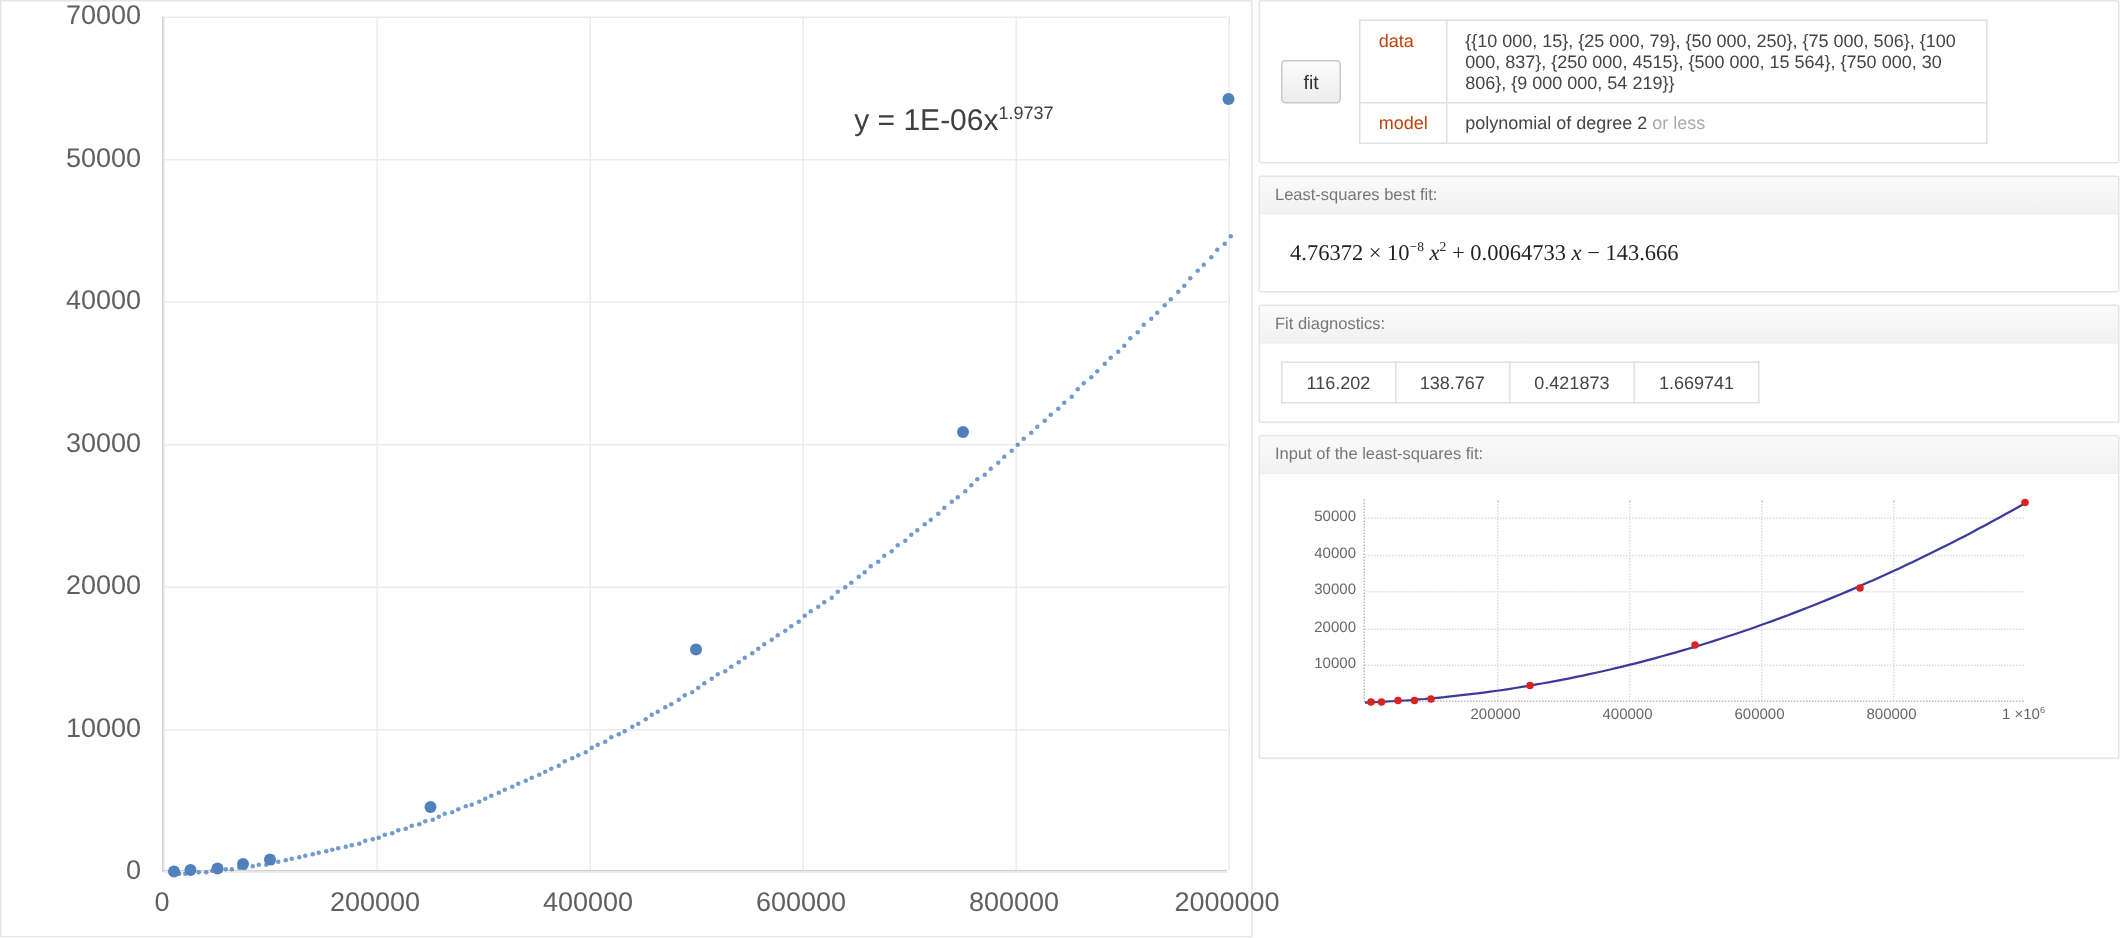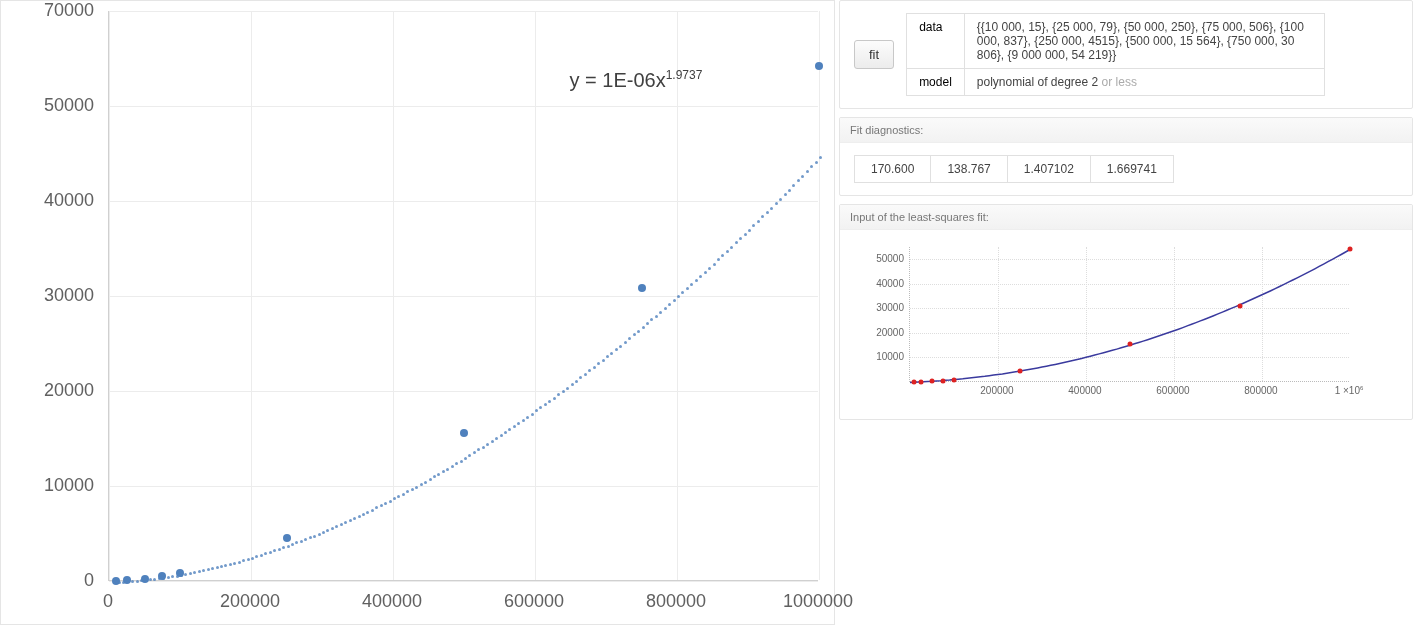--- a/index.html
+++ b/index.html
@@ -20,21 +20,21 @@
   #right{flex:1;padding:0 4px;background:#fff;overflow:hidden}
   .section{border:1px solid #e5e5e5;border-radius:2px;margin-bottom:8px;background:#fff}
   .sec-hdr{font-size:11px;color:#777;padding:6px 10px;border-bottom:1px solid #eee;
            background:linear-gradient(#fafafa,#f2f2f2)}
   .sec-body{padding:12px 14px;font-size:13px;color:#444}
   .fit-row{display:flex;align-items:center;gap:12px}
   button.fit{padding:6px 14px;font-size:13px;border:1px solid #c8c8c8;border-radius:3px;
              background:linear-gradient(#fcfcfc,#ececec);color:#333;cursor:pointer}
   table.kv{border-collapse:collapse}
   table.kv td{border:1px solid #e0e0e0;padding:6px 12px;vertical-align:top;font-size:12px}
-  table.kv td.k{color:#000000;min-width:55px}
+  table.kv td.k{color:#c2410c;min-width:55px}
   .muted{color:#aaa}
   .formula{font-family:Georgia,serif;font-size:15px;color:#222;padding:4px 0 4px 6px}
   table.diag{border-collapse:collapse}
   table.diag th,table.diag td{border:1px solid #e0e0e0;padding:6px 16px;font-size:12px;text-align:left}
   table.diag th{font-weight:normal;color:#777;font-family:Georgia,serif}
   
   #mini{position:relative;width:520px;height:165px}
   #mini-area{position:absolute;left:55px;top:5px;width:440px;height:135px;
              border-left:1px dotted #bbb;border-bottom:1px dotted #bbb}
   .hdot-line{position:absolute;left:0;width:100%;height:0;border-top:1px dotted #ddd}
@@ -240,21 +240,21 @@
       <div class="ytick" style="top: 379px;">20000</div>
       <div class="ytick" style="top: 284px;">30000</div>
       <div class="ytick" style="top: 189px;">40000</div>
       <div class="ytick" style="top: 94px;">50000</div>
       <div class="ytick" style="top: -1px;">70000</div>
       <div class="xtick" style="left: 107px;">0</div>
       <div class="xtick" style="left: 249px;">200000</div>
       <div class="xtick" style="left: 391px;">400000</div>
       <div class="xtick" style="left: 533px;">600000</div>
       <div class="xtick" style="left: 675px;">800000</div>
-      <div class="xtick" style="left: 817px;">1000000</div>
+      <div class="xtick" style="left: 817px;">2000000</div>
     </div>
 
   <div id="right">
 
     <div class="section">
       <div class="sec-body">
         <div class="fit-row">
           <button class="fit">fit</button>
           <table class="kv">
             <tbody>
@@ -267,30 +267,36 @@
               <td>
                 <span>polynomial of degree 2</span><span class="muted"> or less</span>
               </td>
             </tr>
           </tbody>
             </table>
         </div>
       </div>
     </div>
 
+    <div class="section">
+      <div class="sec-hdr">Least-squares best fit:</div>
+      <div class="sec-body">
+        <div class="formula" id="bf-formula">4.76372 × 10<sup>−8</sup> <i>x</i><sup>2</sup> + 0.0064733 <i>x</i> − 143.666</div>
+      </div>
+    </div>
 
     <div class="section">
       <div class="sec-hdr">Fit diagnostics:</div>
       <div class="sec-body">
         <table class="diag">
           <tbody>
           <tr id="diag-v">
-                <td>170.600</td>
+                <td>116.202</td>
                 <td>138.767</td>
-                <td>1.407102</td>
+                <td>0.421873</td>
                 <td>1.669741</td>
               </tr>
         </tbody>
           </table>
       </div>
     </div>
 
     <div class="section">
       <div class="sec-hdr">Input of the least-squares fit:</div>
       <div class="sec-body">

